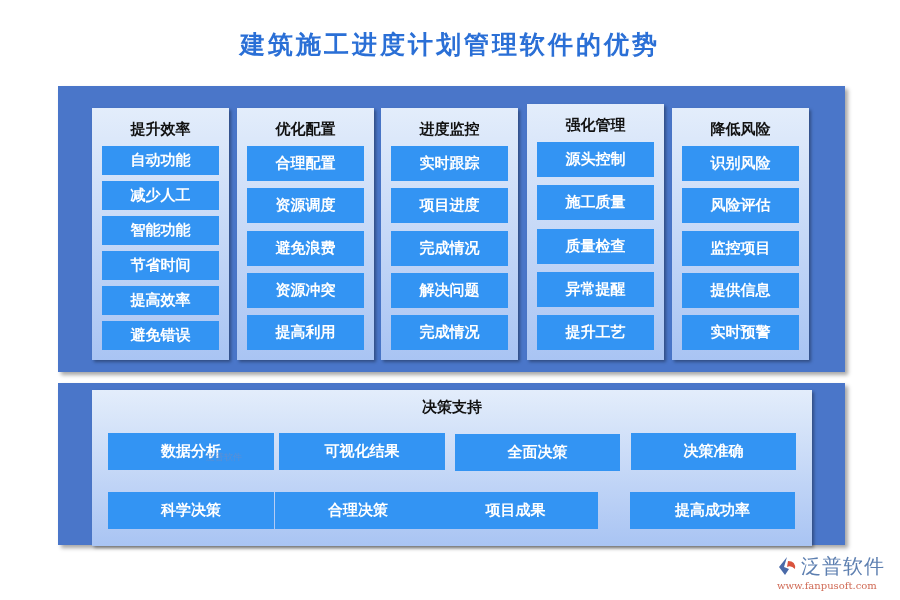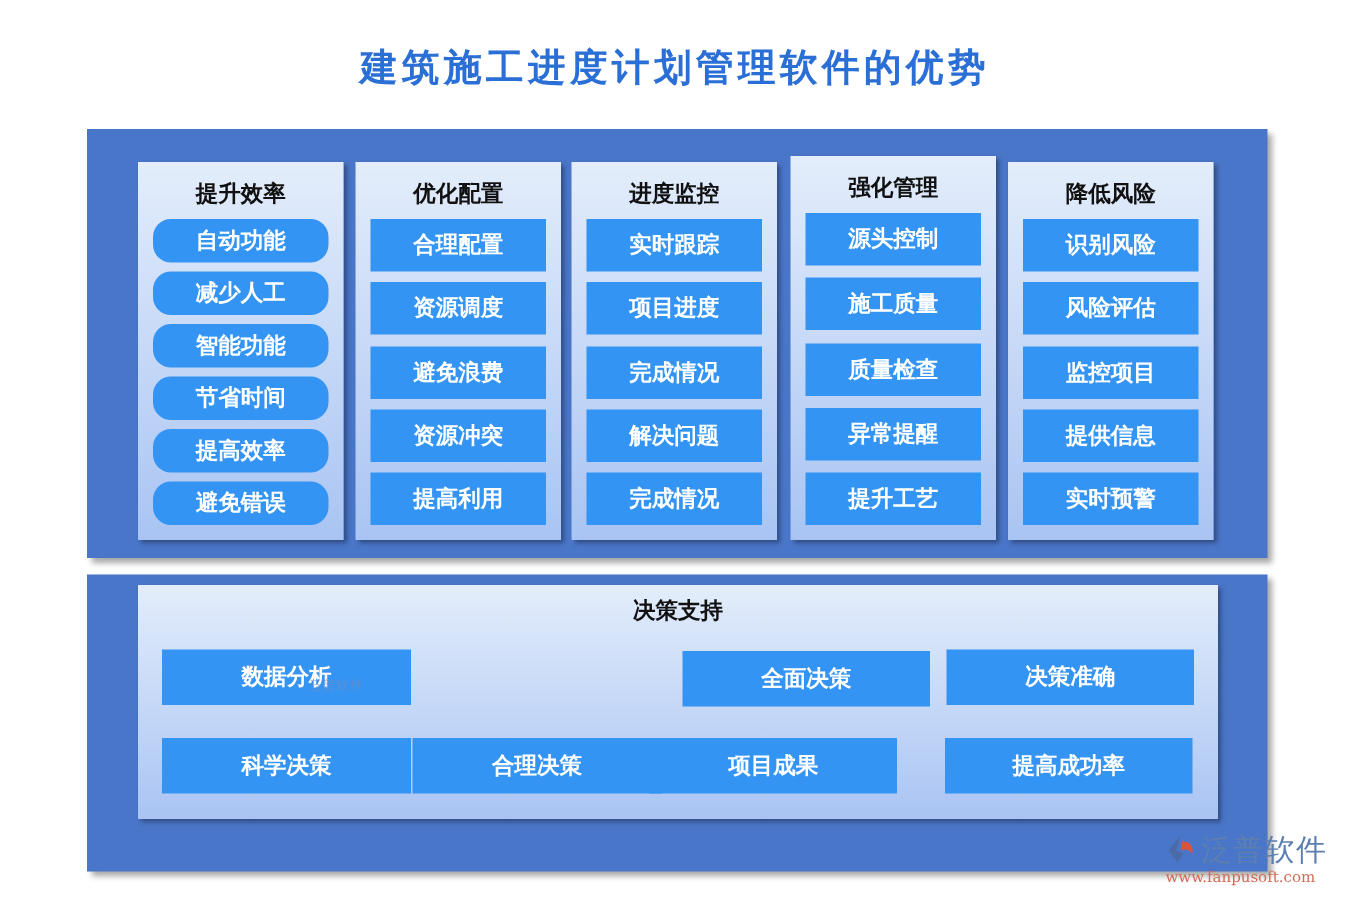--- a/index.html
+++ b/index.html
@@ -1,30 +1,30 @@
 <!DOCTYPE html>
 <html><head>
 <meta charset="utf-8">
 <style>
   html, body { margin:0; padding:0; }
   body { width:900px; height:600px; background:#ffffff; position:relative; overflow:hidden;
          font-family:"DejaVu Sans", "Liberation Sans", sans-serif; }
   .title { position:absolute; left:0; top:28px; width:900px; text-align:center;
            font-size:25px; font-weight:bold; color:#2a6fd6; letter-spacing:3px; }
-  .panel { position:absolute; background:#4a76c9; box-shadow:3px 3px 4px rgba(0,0,0,0.35); }
+  .panel { position:absolute; background:#4a76c9; box-shadow:3px 3px 4px rgba(0,0,0,0.35);font-family:Liberation Serif, serif; }
   .panel.top { left:58px; top:86px; width:787px; height:286px; }
-  .panel.bottom { left:58px; top:383px; width:787px; height:198px; }
+  .panel.bottom { left:58px; top:383px; width:787px; height:162px; }
   .col { position:absolute; top:22px; width:137px; height:252px;
          background:linear-gradient(#e3edfb, #a9c4f3);
          box-shadow:2px 2px 3px rgba(0,0,0,0.35); }
   .col-title { text-align:center; font-size:15px; font-weight:bold; color:#111; margin-top:8px; height:26px; line-height:26px; }
   .items { position:absolute; left:10px; right:10px; top:38px; bottom:10px; display:flex; flex-direction:column; justify-content:space-between; }
   .item { background:#3394f3; color:#fff; font-weight:bold; font-size:15px; text-align:center;
           display:flex; align-items:center; justify-content:center; }
-  .col.six .item { height:29px;border-radius:12px; }
+  .col.six .item { height:29px; }
   .col.five .item { height:35px; }
   .dec { position:absolute; left:34px; top:7px; width:720px; height:156px;
          background:linear-gradient(#e3edfb, #a9c4f3); box-shadow:2px 2px 3px rgba(0,0,0,0.35); }
   .dec-title { text-align:center; font-size:15px; font-weight:bold; color:#111; margin-top:8px; }
   .dec-item { position:absolute; background:#3394f3; color:#fff; font-weight:bold; font-size:15px;
               display:flex; align-items:center; justify-content:center; height:37px; }
   .logo { position:absolute; left:773px; top:553px; width:125px; height:45px; }
   .logo-text { position:absolute; left:28px; top:0; font-size:20px; color:#5d7fb0; letter-spacing:1px; }
   .logo-url { position:absolute; left:4px; top:27px; font-size:10px; color:#d06a55; font-family:"DejaVu Serif", serif; }
   .logo-icon { position:absolute; left:2px; top:2px; width:22px; height:22px; }
@@ -86,20 +86,21 @@
       <div class="item">提供信息</div>
       <div class="item">实时预警</div>
     </div>
   </div>
 </div>
 
 <div class="panel bottom">
   <div class="dec">
     <div class="dec-title">决策支持</div>
     <div class="dec-item" style="left:16px; top:43px; width:166px;">数据分析</div>
+    <div class="dec-item" style="left:187px; top:43px; width:166px;">可视化结果</div>
     <div class="dec-item" style="left:363px; top:44px; width:165px;">全面决策</div>
     <div class="dec-item" style="left:539px; top:43px; width:165px;">决策准确</div>
     <div class="dec-item" style="left:16px; top:102px; width:166px;">科学决策</div>
     <div class="dec-item" style="left:183px; top:102px; width:166px;">合理决策</div>
     <div class="dec-item" style="left:341px; top:102px; width:165px;">项目成果</div>
     <div class="dec-item" style="left:538px; top:102px; width:165px;">提高成功率</div>
   </div>
 </div>
 
 <div class="wm">泛普软件</div>

